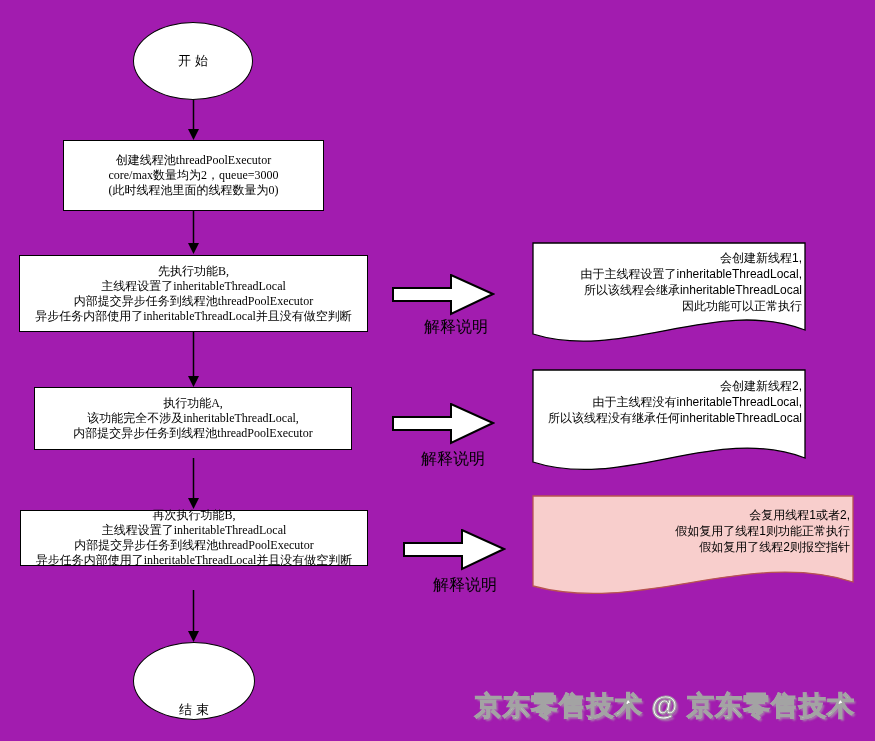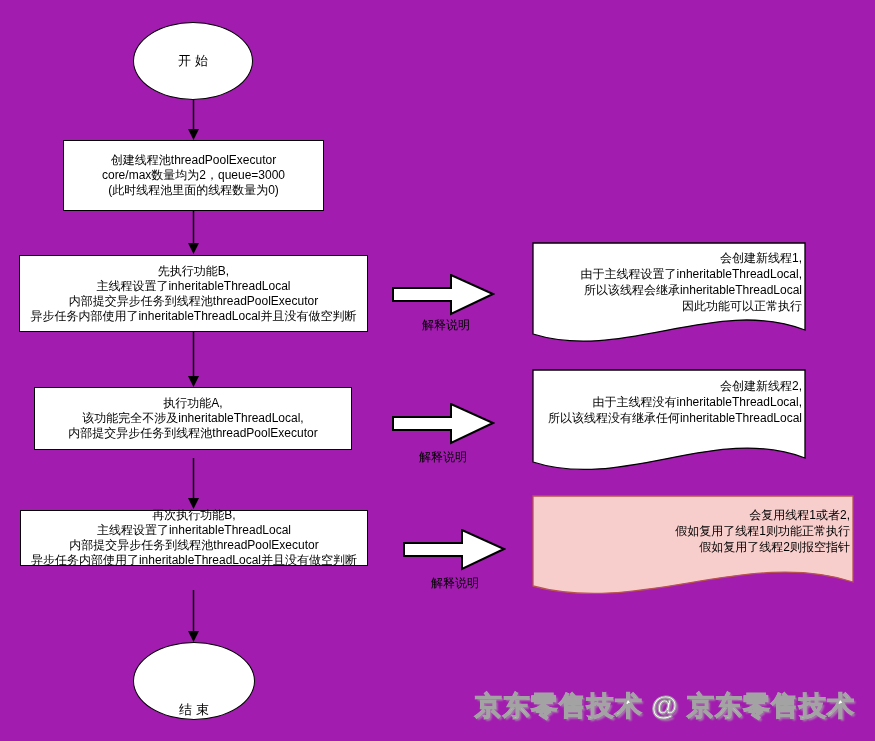--- a/index.html
+++ b/index.html
@@ -16,41 +16,42 @@
   
   .node-rect{
     position:absolute;
     border:1px solid #000;
     background:#fff;
     display:flex;align-items:center;justify-content:center;
     text-align:center;
     font-size:12px;line-height:15px;
     white-space:pre-line;
     box-sizing:border-box;
+    font-family:Liberation Serif, serif;
   }
   .node-ellipse{
     position:absolute;
     border:1px solid #000;
     border-radius:50%;
     background:#fff;
     display:flex;align-items:center;justify-content:center;
     font-size:13px;letter-spacing:4px;text-indent:4px;
     box-sizing:border-box;
   }
   .doc-text{
     position:absolute;
     text-align:right;
     font-size:12px;line-height:16px;
     white-space:pre-line;
     pointer-events:none;
   }
   .arrow-label{
     position:absolute;
-    text-align:center;
-    font-size:12px;
+    text-align:right;
+    font-size:16px;
   }
   .watermark{
     position:absolute;
     font-size:27px;
     font-weight:bold;
     letter-spacing:1px;
     color:#ffffff;
     -webkit-text-stroke:1.1px #a3a3a3;
     text-shadow:2px 2px 2px rgba(170,170,170,0.65);
     white-space:nowrap;

